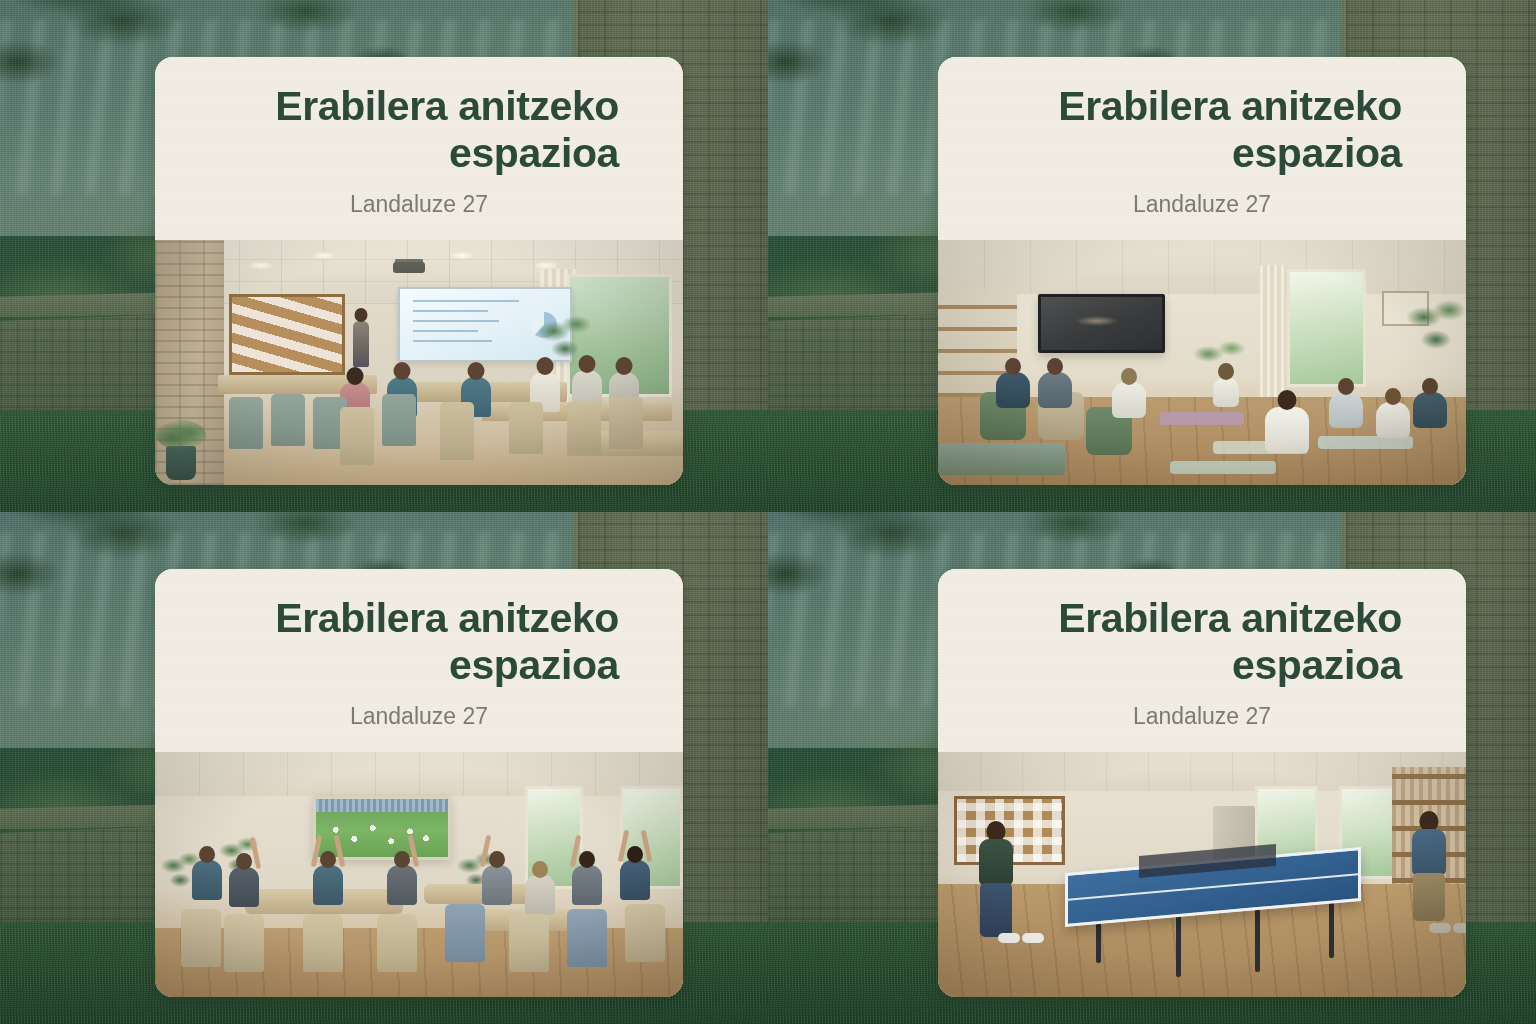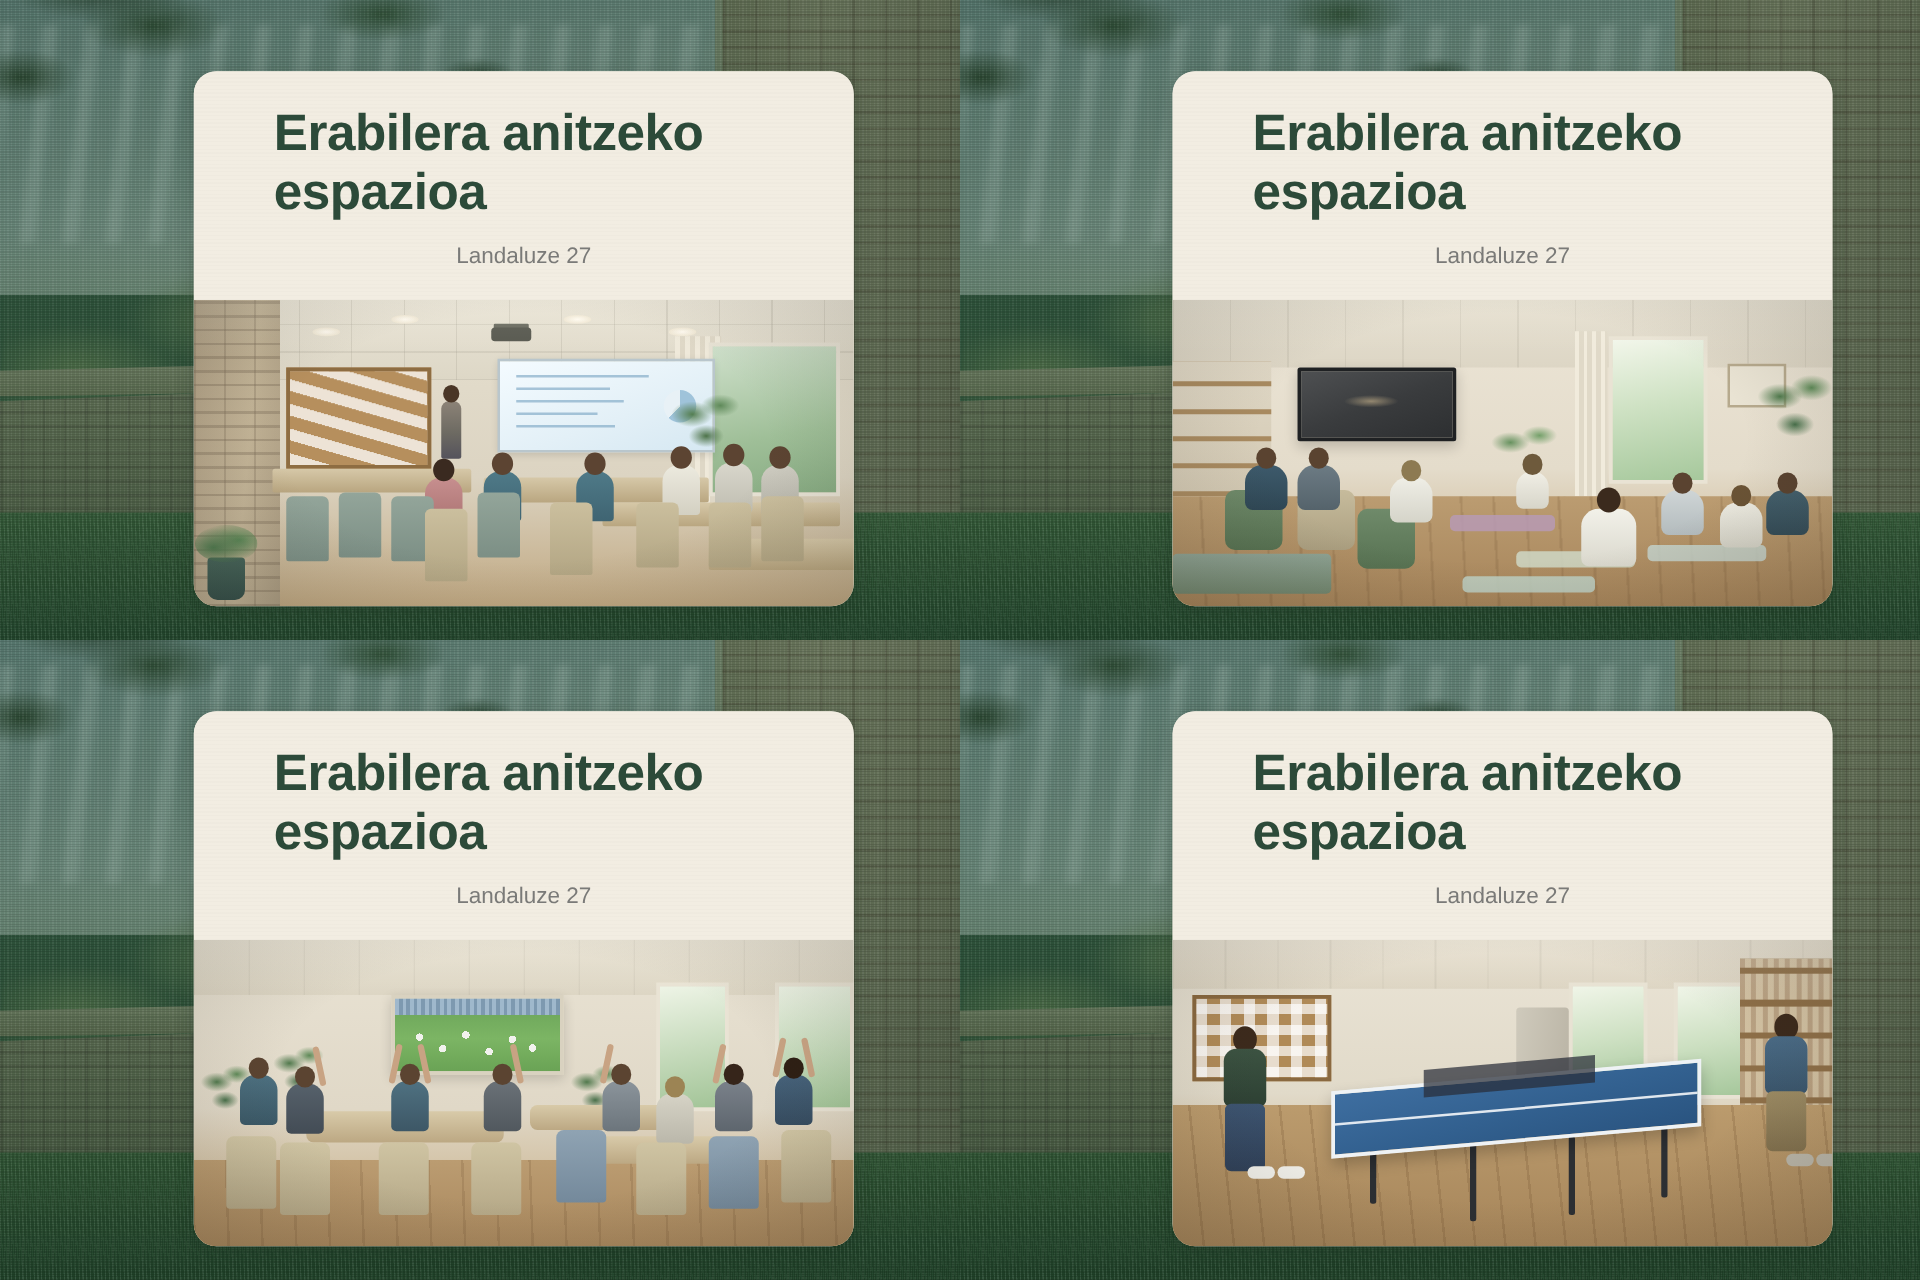--- a/index.html
+++ b/index.html
@@ -137,26 +137,26 @@
     display:flex; flex-direction:column;
     align-items:center; justify-content:flex-start;
     padding-top:26px;
   }
   .card-title {
     color:#2c4a39;
     font-size:41px;
     line-height:47px;
     font-weight:600;
     letter-spacing:-.4px;
-    text-align:left;
+    text-align:right;
     max-width:400px;
   }
   .card-subtitle {
     color:#7a7a78;
-    font-size:18px;
+    font-size:23px;
     line-height:28px;
     font-weight:400;
     margin-top:13px;
     text-align:center;
   }
 
   .card-photo { position:relative; height:245px; overflow:hidden; }
 
   
   .p-classroom { background:linear-gradient(180deg,#e6e0d0 0%,#dcd4c2 58%,#c0a882 100%); }

